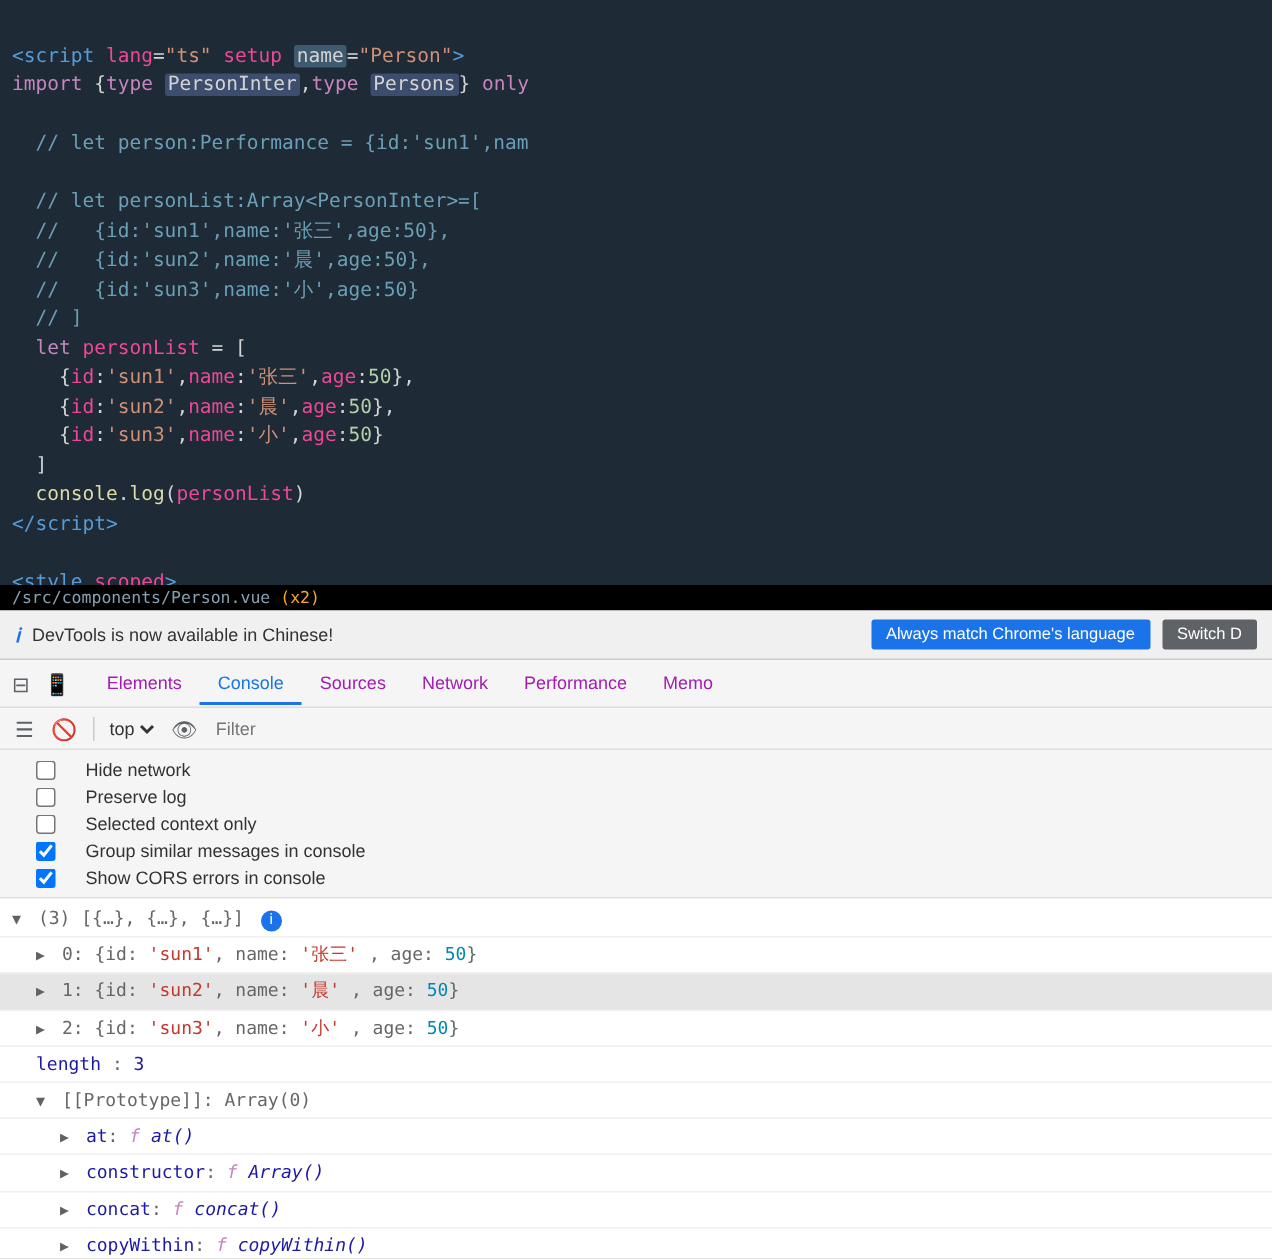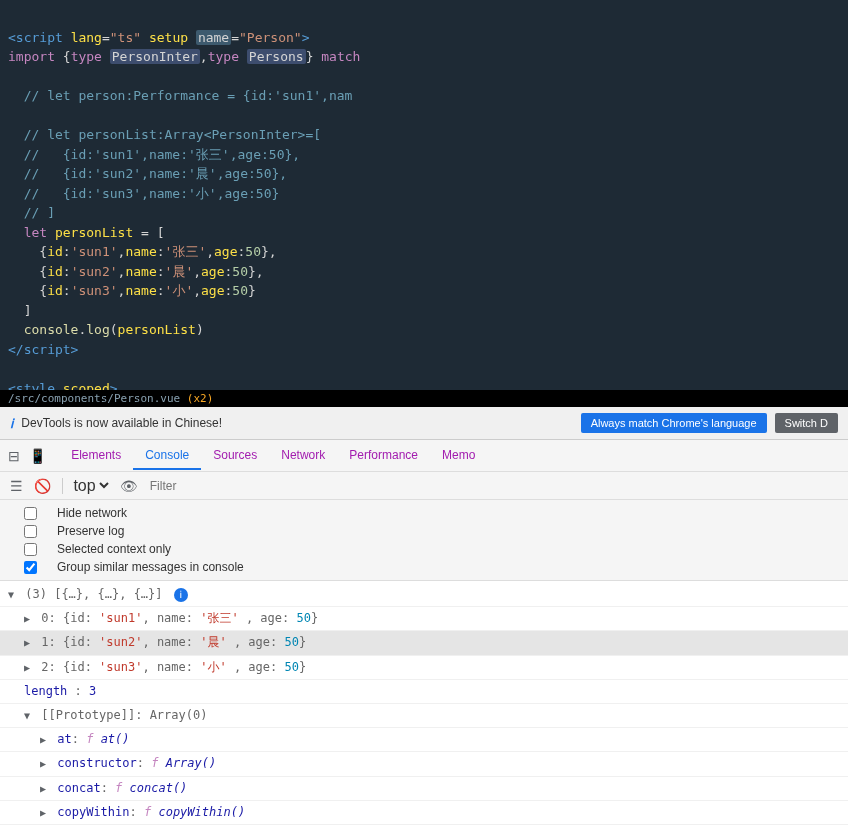--- a/index.html
+++ b/index.html
@@ -19,21 +19,21 @@
       flex: 1;
       padding: 8px 8px;
       font-size: 13px;
       line-height: 1.5;
       overflow: hidden;
       white-space: pre;
     }
     .kw { color: #569cd6; }
     .kw2 { color: #c586c0; }
     .str { color: #ce9178; }
-    .prop { color: #fde047; }
+    .prop { color: #ec4899; }
     .comment { color: #6a9fb5; }
     .fn { color: #dcdcaa; }
     .num { color: #b5cea8; }
     .hl-name { background: #3d5a6e; border-radius: 2px; padding: 0 2px; }
     .hl-type { background: #3d4d6e; border-radius: 2px; padding: 0 2px; }
 
     
     .devtools-banner {
       background: #f0f0f0;
       color: #333;
@@ -143,24 +143,23 @@
     }
     .toolbar-separator {
       width: 1px;
       height: 16px;
       background: #ccc;
       margin: 0 2px;
     }
     .context-select {
       border: none;
       background: transparent;
-      font-size: 16px;
+      font-size: 12px;
       color: #333;
       cursor: pointer;
-      text-align: center;
     }
     .filter-input {
       flex: 1;
       border: none;
       background: transparent;
       font-size: 12px;
       outline: none;
       color: #333;
       padding: 2px 4px;
     }
@@ -240,21 +239,21 @@
       flex-shrink: 0;
     }
     .filepath-highlight { color: #f9a825; }
   </style>
 </head>
 <body>
 
 <div class="editor-area">
   <div class="code-content">
 <span class="kw">&lt;script</span> <span class="prop">lang</span>=<span class="str">"ts"</span> <span class="prop">setup</span> <span class="hl-name">name</span>=<span class="str">"Person"</span><span class="kw">&gt;</span>
-<span class="kw2">import</span> {<span class="kw2">type</span> <span class="hl-type">PersonInter</span>,<span class="kw2">type</span> <span class="hl-type">Persons</span>} <span class="kw2">match</span>
+<span class="kw2">import</span> {<span class="kw2">type</span> <span class="hl-type">PersonInter</span>,<span class="kw2">type</span> <span class="hl-type">Persons</span>} <span class="kw2">only</span>
 
   <span class="comment">// let person:Performance = {id:'sun1',nam</span>
 
   <span class="comment">// let personList:Array&lt;PersonInter&gt;=[</span>
   <span class="comment">//   {id:'sun1',name:'张三',age:50},</span>
   <span class="comment">//   {id:'sun2',name:'晨',age:50},</span>
   <span class="comment">//   {id:'sun3',name:'小',age:50}</span>
   <span class="comment">// ]</span>
   <span class="kw2">let</span> <span class="prop">personList</span> = [
     {<span class="prop">id</span>:<span class="str">'sun1'</span>,<span class="prop">name</span>:<span class="str">'张三'</span>,<span class="prop">age</span>:<span class="num">50</span>},
@@ -320,20 +319,24 @@
       <label for="opt2">Preserve log</label>
     </div>
     <div class="option-row">
       <input type="checkbox" id="opt3" style="">
       <label for="opt3">Selected context only</label>
     </div>
     <div class="option-row">
       <input type="checkbox" checked="" id="opt4" style="">
       <label for="opt4">Group similar messages in console</label>
     </div>
+    <div class="option-row">
+      <input type="checkbox" checked="" id="opt5" style="">
+      <label for="opt5">Show CORS errors in console</label>
+    </div>
   </div>
 
   <div class="console-output">
 
     <div class="console-entry" style="padding-left:8px;">
       <span class="expand-arrow expanded">▼</span>
       <span class="c-grey">(3) [</span><span class="c-grey">{…}, {…}, {…}]</span>
       <span class="info-badge">ℹ</span>
     </div>
 

